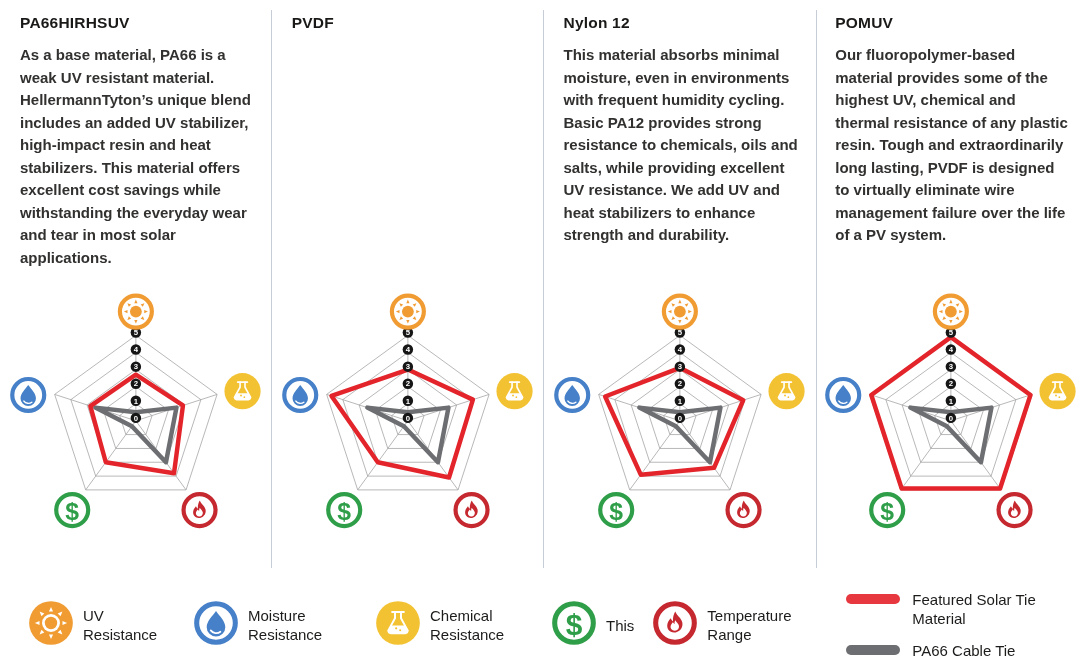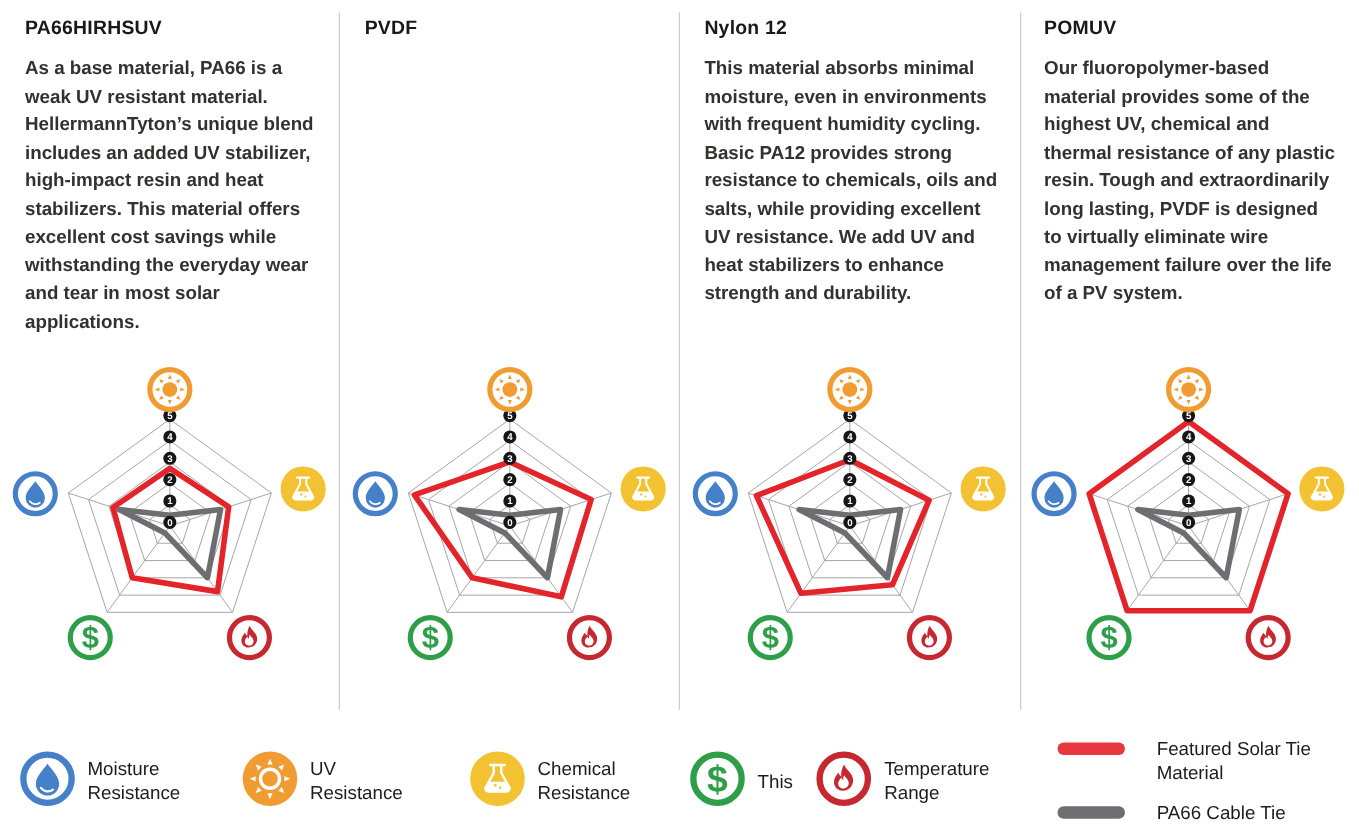--- a/index.html
+++ b/index.html
@@ -11,21 +11,21 @@
   .col p{margin:0;font-size:15px;line-height:22.5px;color:#323130;font-weight:bold;}
   .vdiv{position:absolute;top:10px;height:558px;width:1px;background:#c6cdd6;}
   .vdiv.d1{left:271px;} .vdiv.d2{left:543px;} .vdiv.d3{left:816px;}
   .chart-wrap{position:absolute;left:0;right:0;top:287px;display:flex;justify-content:center;}
   .chart-wrap svg{display:block;}
   .legend{position:absolute;left:0;top:586px;width:1087px;height:78px;display:flex;align-items:center;}
   .lg-item{display:flex;align-items:center;}
   .lg-item .ic{flex:0 0 auto;display:block;}
   .lg-label{font-size:15px;line-height:19px;color:#1d1c1b;margin-left:9px;max-width:95px;}
   .lg-series{display:flex;flex-direction:column;gap:13px;margin-left:44px;}
-  .lg-series-row{display:flex;align-items:flex-start;gap:13px;}
+  .lg-series-row{display:flex;align-items:flex-start;}
   .bar{width:54px;height:10px;border-radius:5px;margin-top:4px;margin-right:12px;flex:0 0 auto;}
   .lg-series-label{font-size:15px;line-height:19px;color:#1d1c1b;max-width:150px;}
 </style>
 </head>
 <body>
 
 <div class="columns">
   <div class="col">
     <h3>PA66HIRHSUV</h3>
     <p>As a base material, PA66 is a weak UV resistant material. HellermannTyton’s unique blend includes an added UV stabilizer, high-impact resin and heat stabilizers. This material offers excellent cost savings while withstanding the everyday wear and tear in most solar applications.</p>
@@ -305,44 +305,44 @@
         </svg>
     </div>
   </div>
 </div>
 
 <div class="vdiv d1"></div>
 <div class="vdiv d2"></div>
 <div class="vdiv d3"></div>
 
 <div class="legend">
-  <div class="lg-item" style="margin-left:15px">
-    <span class="ic"><svg width="46" height="46" viewBox="-20 -20 40 40">
-          <circle r="16.8" fill="#ffffff" stroke="#4580c8" stroke-width="4.4"></circle>
-          <path d="M0,-10.5 C3.2,-6 8.1,-1.6 8.1,3.6 A8.1,8.1 0 1 1 -8.1,3.6 C-8.1,-1.6 -3.2,-6 0,-10.5 Z" fill="#4580c8"></path>
-          <path d="M-4.6,6.4 A6,6 0 0 0 3.8,7.6" stroke="#fff" stroke-width="1.5" fill="none" stroke-linecap="round"></path>
-        </svg></span>
-    <span class="lg-label">Moisture Resistance</span>
-  </div>
   <div class="lg-item" style="margin-left:28px">
     <span class="ic"><svg width="46" height="46" viewBox="-20 -20 40 40">
           <circle r="19" fill="#f09c33"></circle>
           <circle r="7.8" fill="#fff"></circle>
           <circle r="5.4" fill="#f09c33"></circle>
           <polygon points="14.0,0.0 10.0,1.8 10.0,-1.8" fill="#ffffff"></polygon>
           <polygon points="9.9,9.9 5.8,8.3 8.3,5.8" fill="#ffffff"></polygon>
           <polygon points="0.0,14.0 -1.8,10.0 1.8,10.0" fill="#ffffff"></polygon>
           <polygon points="-9.9,9.9 -8.3,5.8 -5.8,8.3" fill="#ffffff"></polygon>
           <polygon points="-14.0,0.0 -10.0,-1.8 -10.0,1.8" fill="#ffffff"></polygon>
           <polygon points="-9.9,-9.9 -5.8,-8.3 -8.3,-5.8" fill="#ffffff"></polygon>
           <polygon points="-0.0,-14.0 1.8,-10.0 -1.8,-10.0" fill="#ffffff"></polygon>
           <polygon points="9.9,-9.9 8.3,-5.8 5.8,-8.3" fill="#ffffff"></polygon>
         </svg></span>
     <span class="lg-label">UV Resistance</span>
   </div>
+  <div class="lg-item" style="margin-left:15px">
+    <span class="ic"><svg width="46" height="46" viewBox="-20 -20 40 40">
+          <circle r="16.8" fill="#ffffff" stroke="#4580c8" stroke-width="4.4"></circle>
+          <path d="M0,-10.5 C3.2,-6 8.1,-1.6 8.1,3.6 A8.1,8.1 0 1 1 -8.1,3.6 C-8.1,-1.6 -3.2,-6 0,-10.5 Z" fill="#4580c8"></path>
+          <path d="M-4.6,6.4 A6,6 0 0 0 3.8,7.6" stroke="#fff" stroke-width="1.5" fill="none" stroke-linecap="round"></path>
+        </svg></span>
+    <span class="lg-label">Moisture Resistance</span>
+  </div>
   <div class="lg-item" style="margin-left:32px">
     <span class="ic"><svg width="46" height="46" viewBox="-20 -20 40 40">
           <circle r="19" fill="#f3c232"></circle>
           <path d="M-5.9,2.1 L5.9,2.1 L8.1,6.3 A2.9,2.9 0 0 1 5.8,8.9 L-5.8,8.9 A2.9,2.9 0 0 1 -8.1,6.3 Z" fill="#fff"></path>
           <path d="M-2.6,-9.5 L-2.6,-4.2 L-8.5,6.6 A2.7,2.7 0 0 0 -6.2,8.9 L6.2,8.9 A2.7,2.7 0 0 0 8.5,6.6 L2.6,-4.2 L2.6,-9.5" stroke="#fff" stroke-width="1.7" fill="none" stroke-linecap="round"></path>
           <line x1="-5.1" y1="-9.6" x2="5.1" y2="-9.6" stroke="#fff" stroke-width="1.8" stroke-linecap="round"></line>
           <circle cx="-1.6" cy="4.6" r="1" fill="#f3c232"></circle>
           <circle cx="1.9" cy="6.3" r="0.9" fill="#f3c232"></circle>
         </svg></span>
     <span class="lg-label">Chemical Resistance</span>

